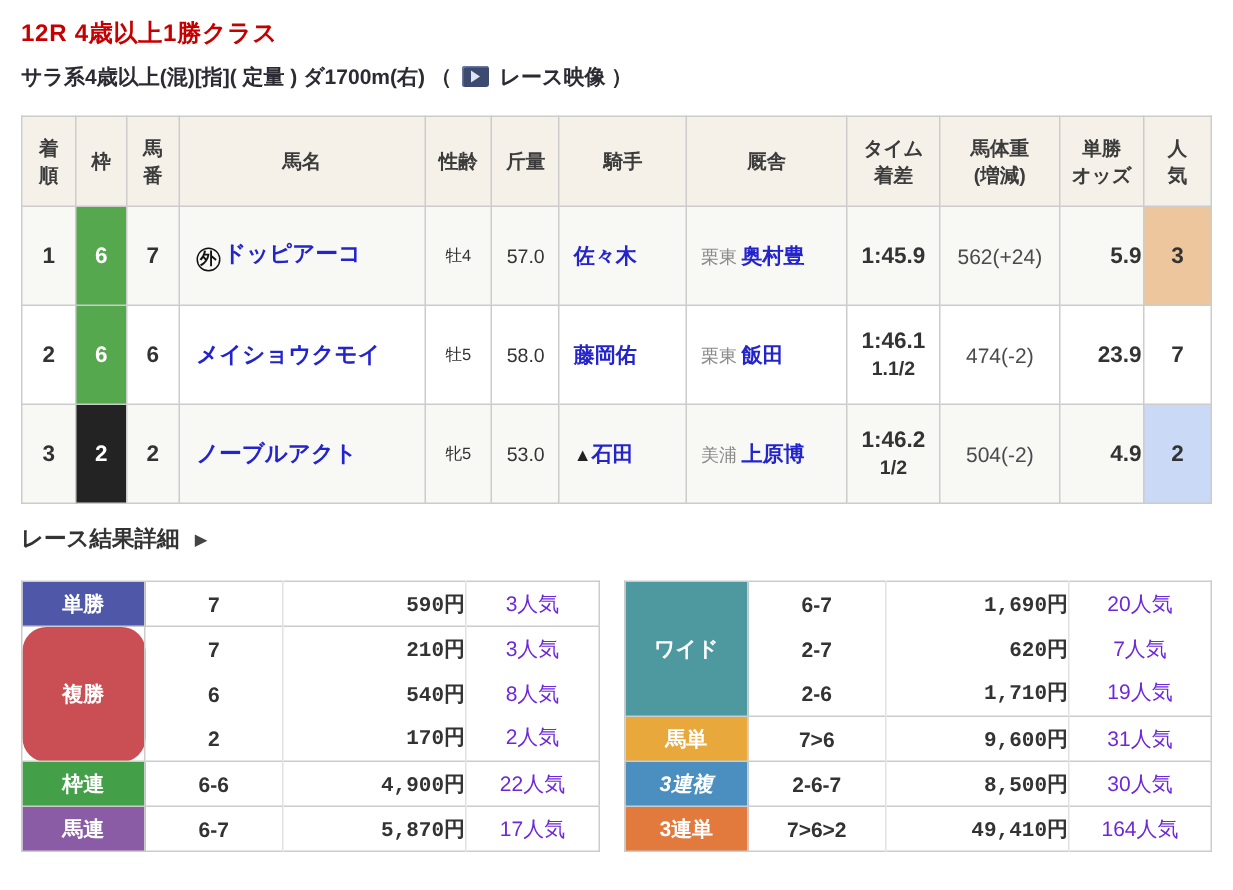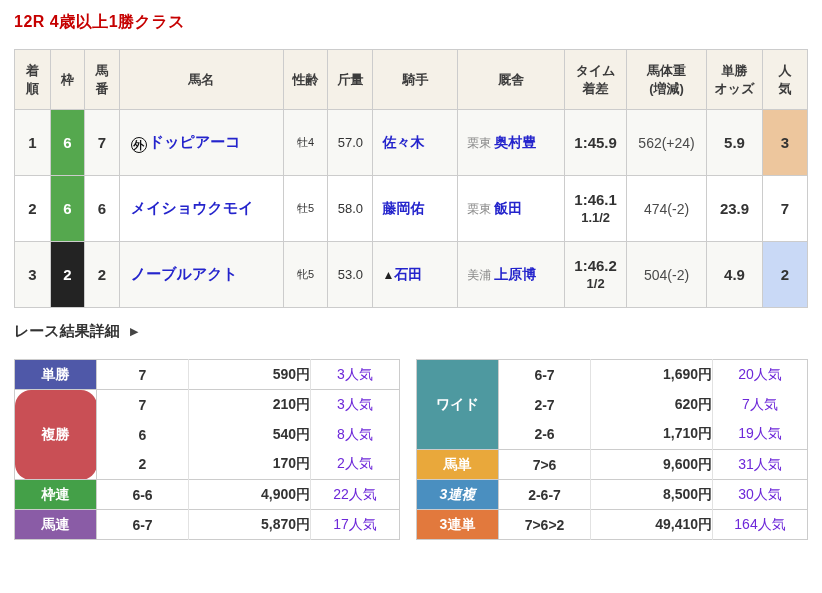--- a/index.html
+++ b/index.html
@@ -62,21 +62,21 @@
   td.sa { width: 45px; text-align: center; font-size: 11px; }
   td.wt { width: 45px; text-align: center; font-size: 13px; }
   td.jk { width: 85px; padding-left: 9px; font-size: 14px; }
   .jmark { color: #222; font-size: 12px; font-weight: bold; }
   .jmark:empty { display: none; }
   td.st { width: 107px; padding-left: 9px; font-size: 14px; }
   .region { color: #8a8a8a; font-size: 12px; font-weight: normal; margin-right: 3px; }
   td.tm { width: 62px; text-align: center; font-weight: bold; font-size: 15px; line-height: 1.3; }
   td.tm .margin { font-size: 13px; }
   td.bw { width: 80px; text-align: center; font-size: 14px; color: #4a4a4a; }
-  td.od { width: 56px; text-align: center; font-weight: bold; font-size: 15px; }
+  td.od { width: 56px; text-align: right; font-weight: bold; font-size: 15px; }
   td.pp { width: 45px; text-align: center; font-weight: bold; font-size: 15px; }
   td.pp.pp-1 { background: var(--pop-first-bg, #edc69d) !important; }
   td.pp.pp-3 { background: var(--pop-third-bg, #c9d9f6) !important; }
 
   
   .detail-wrap { width: 794px; text-align: left; margin: 14px 0 18px 0; }
   .detail-link {
     color: #333; font-size: 15px; font-weight: bold; text-decoration: none; cursor: pointer;
   }
   .detail-link .arrow { font-size: 11px; color: #444; margin-left: 6px; vertical-align: 1px; }
@@ -88,38 +88,47 @@
   table.payout.right { width: 392px; }
   table.payout { border: 1px solid #ccc; }
   table.payout td { height: 30px; padding: 0; }
   table.payout tr.g > td { border-top: 1px solid #ccc; }
   table.payout tr:first-child > td { border-top: none; }
   td.lbl {
     width: 82px; color: #fff; font-weight: bold; text-align: center;
     border-right: 1px solid #ccc; font-size: 14px;
   }
   td.cmb { width: 92px; text-align: center; font-weight: bold; border-right: 1px solid #e2e2e2; }
-  td.amt { width: 122px; text-align: right; font-weight: bold; padding-right: 14px; border-right: 1px solid #e2e2e2; }
+  td.amt { width: 122px; text-align: right; font-weight: bold; padding-right: 14px; border-right: 1px solid #e2e2e2; font-family: Liberation Mono, monospace; }
   td.pop { text-align: center; padding-right: 8px; color: #6d28d9; }
   .c-tansho { background: var(--tansho, #4f58a8); }
   .c-fukusho { background: var(--fukusho, #c94f55); border-radius: 16px; }
   .c-wakuren { background: var(--wakuren, #44a048); margin-top: 40px; }
   .c-umaren { background: var(--umaren, #8a5ca6); }
   .c-wide { background: var(--wide, #4e99a0); }
   .c-umatan { background: var(--umatan, #e9a83b); }
   .c-sanrenpuku { background: var(--sanrenpuku, #4a8fc0); font-style: italic; }
   .c-sanrentan { background: var(--sanrentan, #e2793d); }
 </style>
 </head>
 <body>
 
 <div class="page">
 
   <h1 class="race-title">12R 4歳以上1勝クラス</h1>
 
+  <div class="race-conditions">
+    <span>サラ系4歳以上(混)[指]( 定量 ) ダ1700m(右)</span>
+    <span>（</span>
+    <a class="video-link">
+      <span class="video-icon"><span class="tri"></span></span>
+      <span>レース映像</span>
+    </a>
+    <span>）</span>
+  </div>
 
   <table class="results">
     <thead>
       <tr>
         <th>着
 順</th>
         <th>枠</th>
         <th>馬
 番</th>
         <th>馬名</th>

